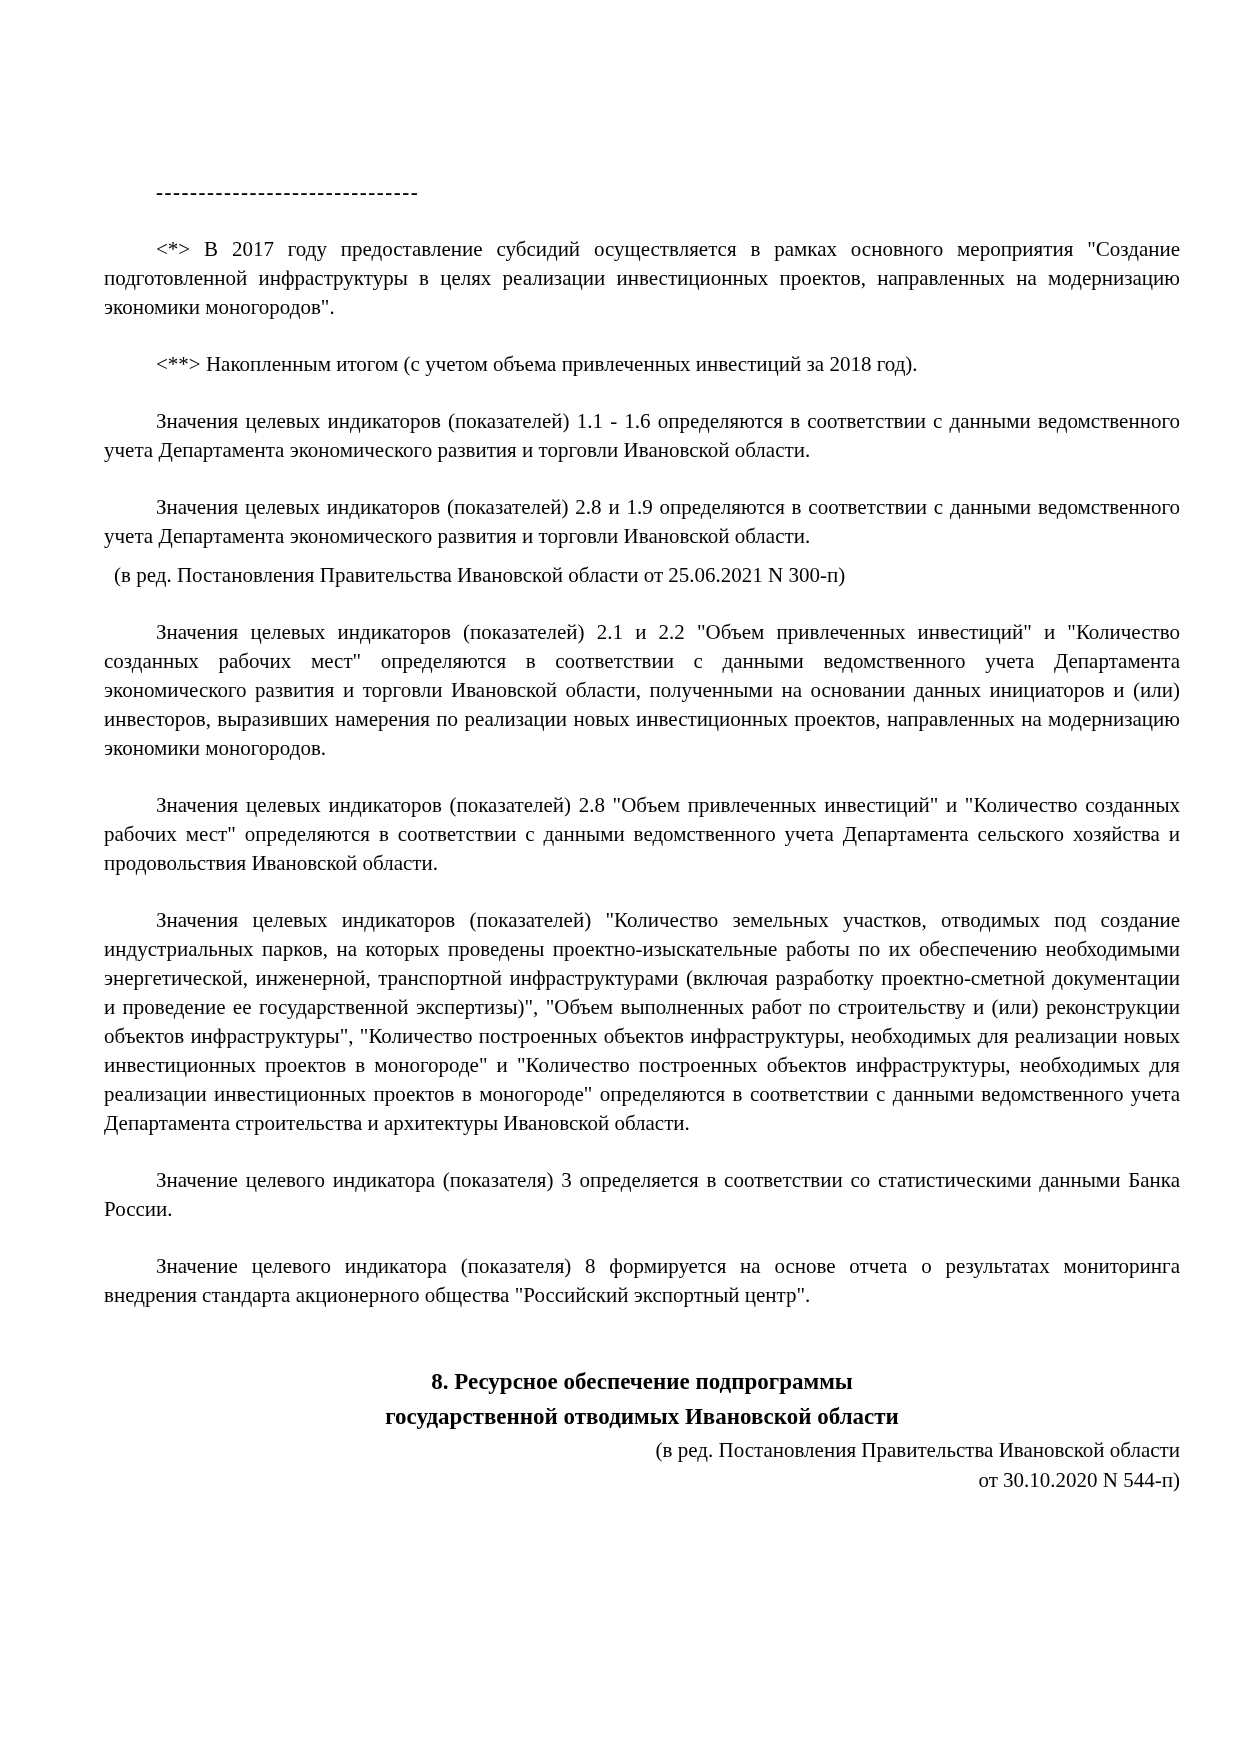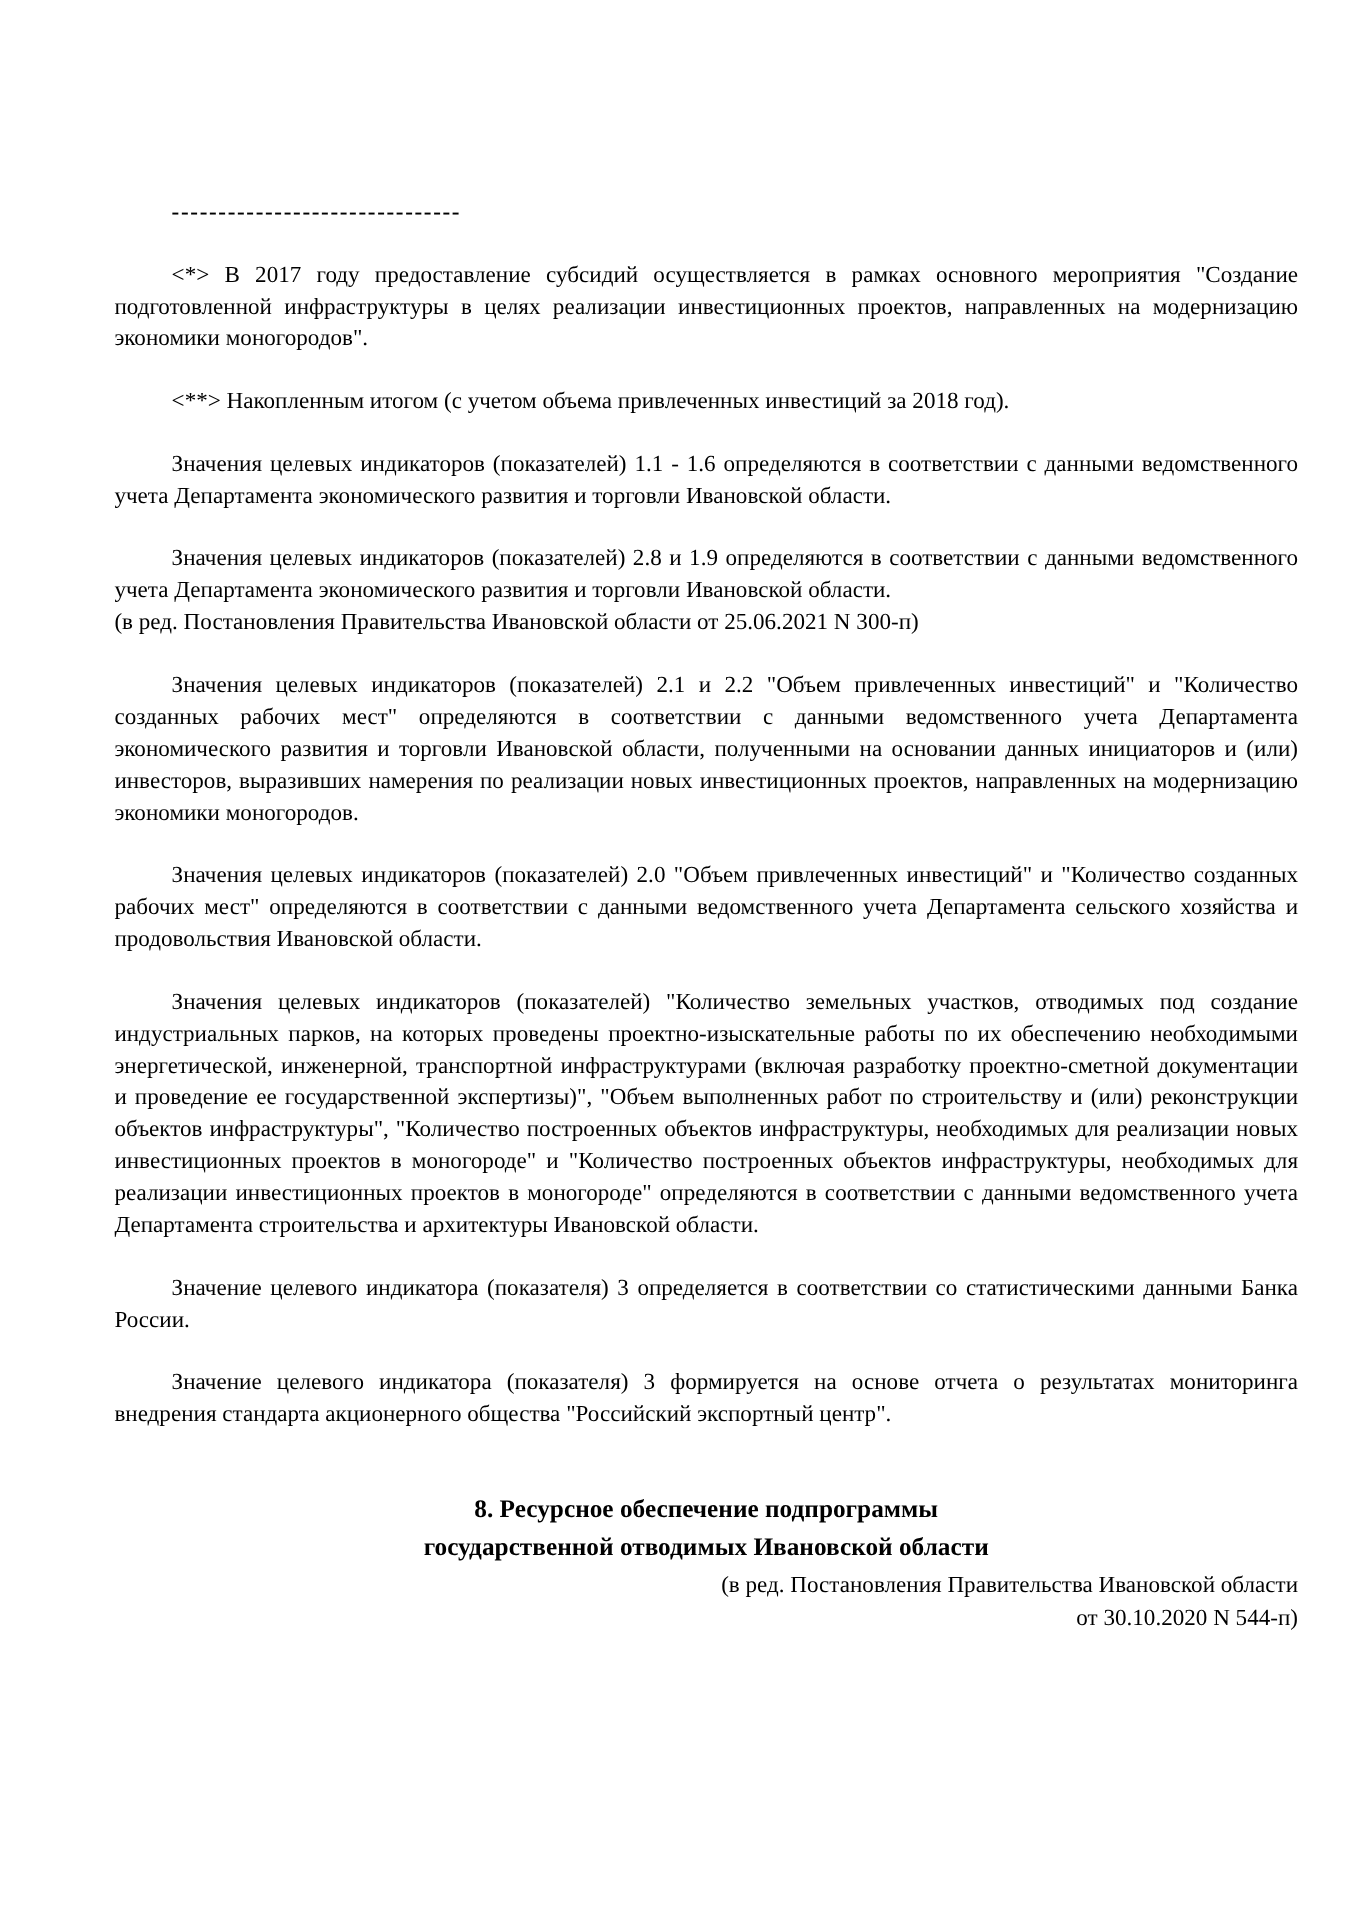--- a/index.html
+++ b/index.html
@@ -23,21 +23,21 @@
     letter-spacing: 1.5px;
     font-weight: bold;
     white-space: nowrap;
   }
   .para {
     margin: 28px 0 0 0;
     text-indent: 52px;
     text-align: justify;
   }
   .vred {
-    margin: 0;
+    margin: 10px;
     text-indent: 0;
     text-align: left;
   }
   .heading {
     margin: 54px 0 0 0;
     font-size: 23px;
     line-height: 35px;
     font-weight: bold;
     text-align: center;
     text-indent: 0;
@@ -62,27 +62,27 @@
     <p class="para">&lt;**&gt; Накопленным итогом (с учетом объема привлеченных инвестиций за 2018 год).</p>
 
     <p class="para">Значения целевых индикаторов (показателей) 1.1 - 1.6 определяются в соответствии с данными ведомственного учета Департамента экономического развития и торговли Ивановской области.</p>
 
     <p class="para">Значения целевых индикаторов (показателей) 2.8 и 1.9 определяются в соответствии с данными ведомственного учета Департамента экономического развития и торговли Ивановской области.</p>
 
     <p class="vred">(в ред. Постановления Правительства Ивановской области от 25.06.2021 N 300-п)</p>
 
     <p class="para">Значения целевых индикаторов (показателей) 2.1 и 2.2 "Объем привлеченных инвестиций" и "Количество созданных рабочих мест" определяются в соответствии с данными ведомственного учета Департамента экономического развития и торговли Ивановской области, полученными на основании данных инициаторов и (или) инвесторов, выразивших намерения по реализации новых инвестиционных проектов, направленных на модернизацию экономики моногородов.</p>
 
-    <p class="para">Значения целевых индикаторов (показателей) 2.0 "Объем привлеченных инвестиций" и "Количество созданных рабочих мест" определяются в соответствии с данными ведомственного учета Департамента сельского хозяйства и продовольствия Ивановской области.</p>
+    <p class="para">Значения целевых индикаторов (показателей) 2.8 "Объем привлеченных инвестиций" и "Количество созданных рабочих мест" определяются в соответствии с данными ведомственного учета Департамента сельского хозяйства и продовольствия Ивановской области.</p>
 
     <p class="para">Значения целевых индикаторов (показателей) "Количество земельных участков, отводимых под создание индустриальных парков, на которых проведены проектно-изыскательные работы по их обеспечению необходимыми энергетической, инженерной, транспортной инфраструктурами (включая разработку проектно-сметной документации и проведение ее государственной экспертизы)", "Объем выполненных работ по строительству и (или) реконструкции объектов инфраструктуры", "Количество построенных объектов инфраструктуры, необходимых для реализации новых инвестиционных проектов в моногороде" и "Количество построенных объектов инфраструктуры, необходимых для реализации инвестиционных проектов в моногороде" определяются в соответствии с данными ведомственного учета Департамента строительства и архитектуры Ивановской области.</p>
 
     <p class="para">Значение целевого индикатора (показателя) 3 определяется в соответствии со статистическими данными Банка России.</p>
 
-    <p class="para">Значение целевого индикатора (показателя) 3 формируется на основе отчета о результатах мониторинга внедрения стандарта акционерного общества "Российский экспортный центр".</p>
+    <p class="para">Значение целевого индикатора (показателя) 8 формируется на основе отчета о результатах мониторинга внедрения стандарта акционерного общества "Российский экспортный центр".</p>
 
     <h2 class="heading">
       <span>8. Ресурсное обеспечение подпрограммы</span><br>
       <span>государственной отводимых Ивановской области</span>
     </h2>
 
     <p class="amendment">
       <span>(в ред. Постановления Правительства Ивановской области</span><br>
       <span>от 30.10.2020 N 544-п)</span>
     </p>

